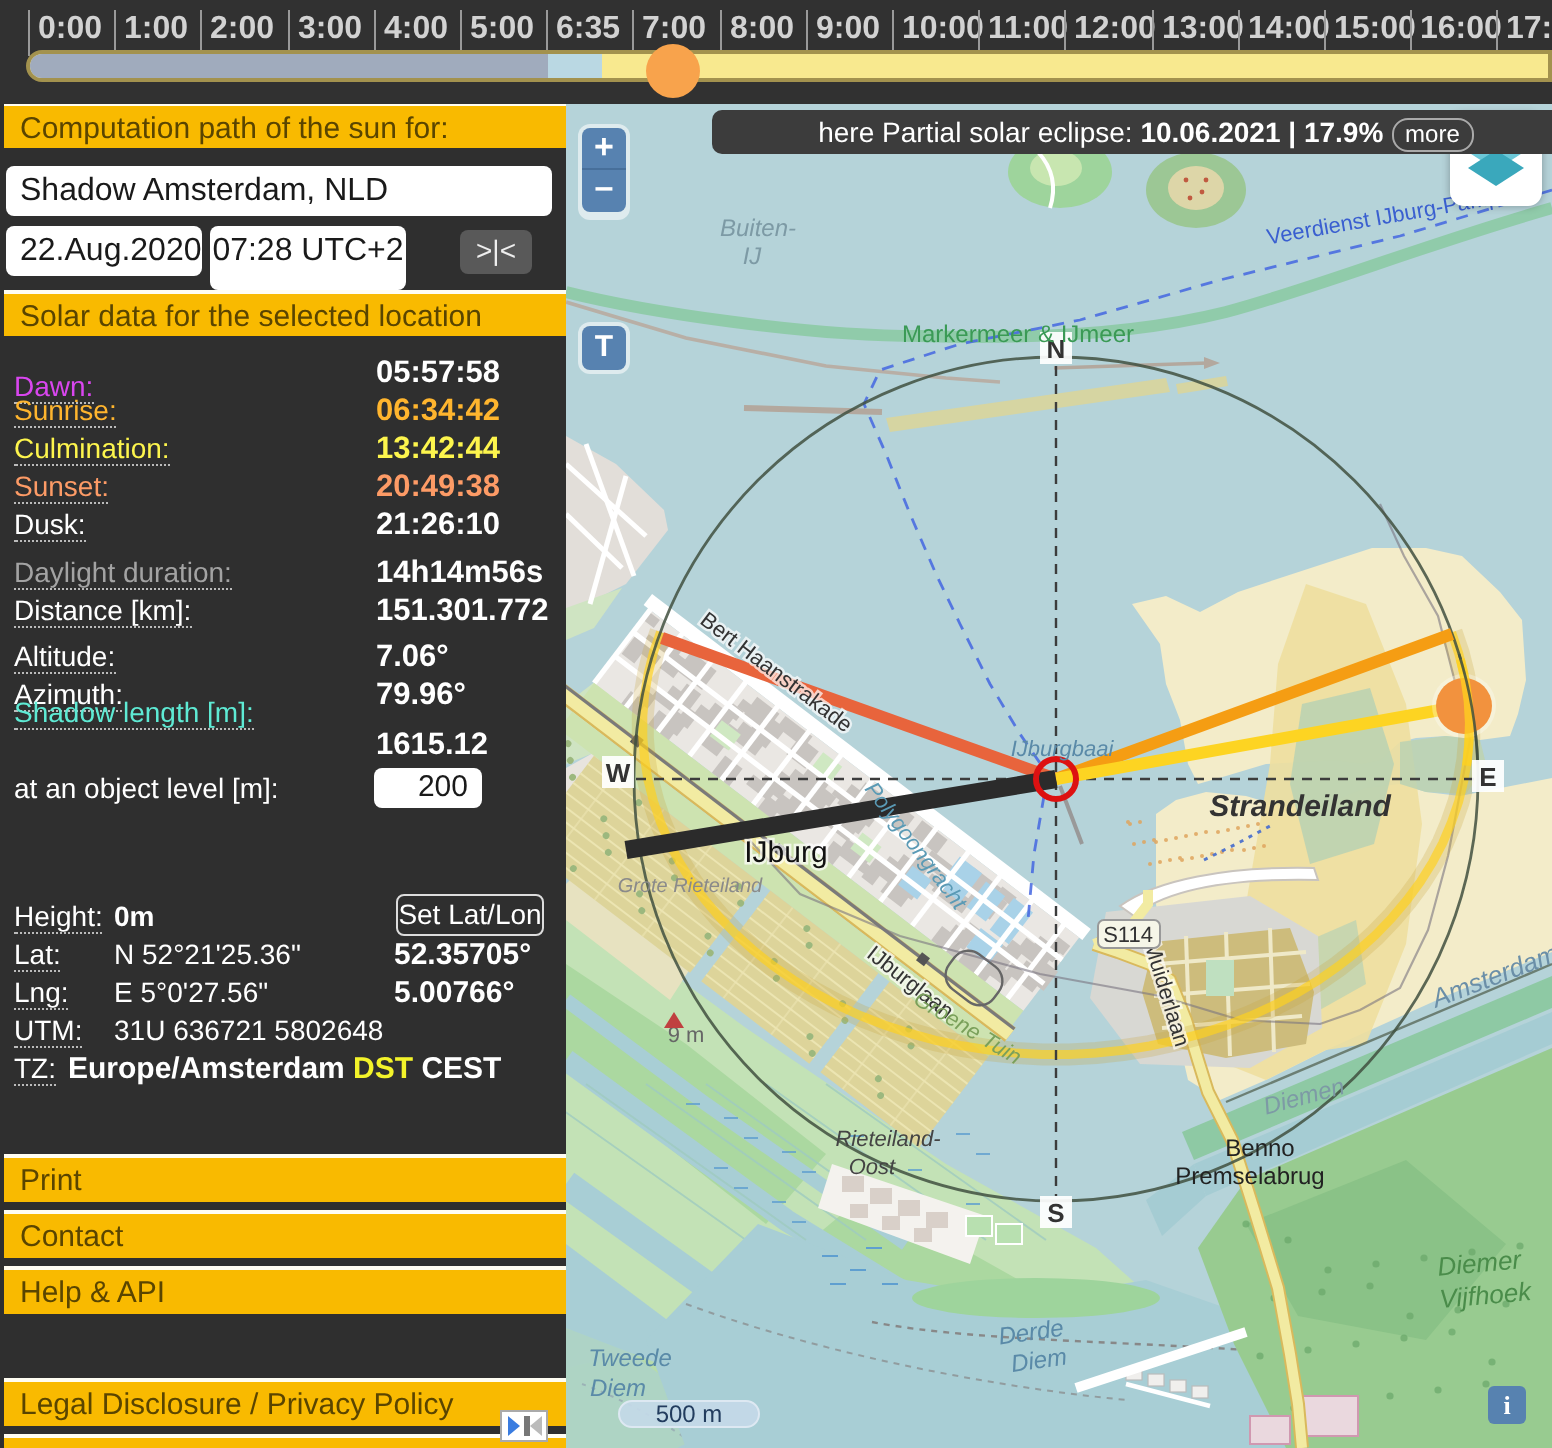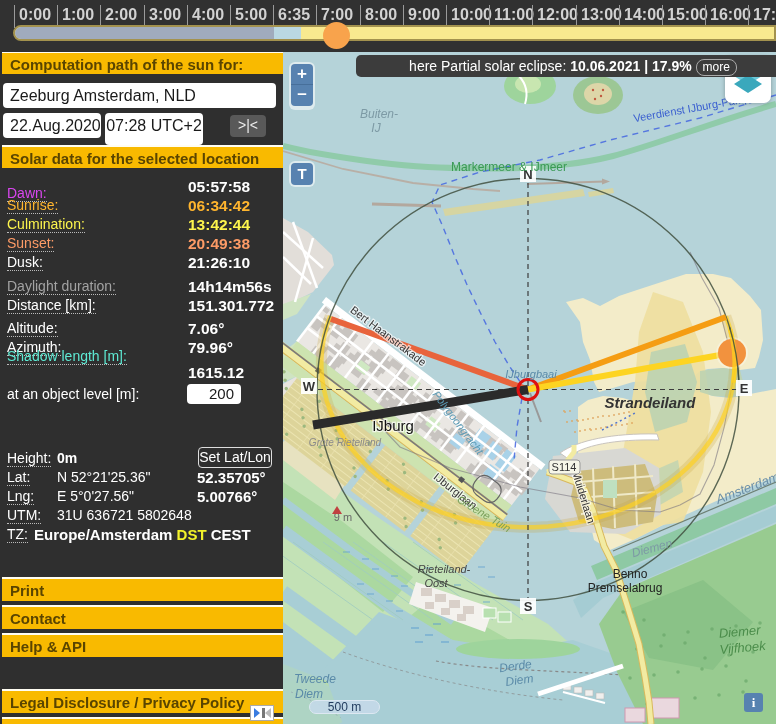--- a/index.html
+++ b/index.html
@@ -6,21 +6,21 @@
 #page{position:relative;width:776px;height:724px;overflow:hidden;background:#2f2f2f;font-family:"Liberation Sans",sans-serif;}
 .abs{position:absolute;}
 #tl{position:absolute;left:0;top:0;width:776px;height:52px;background:#313131;}
 .tick{position:absolute;top:5px;width:1px;height:23px;background:#9a9a9a;}
 .hlab{position:absolute;top:6px;font-size:16px;font-weight:bold;color:#d2d2d2;}
 #bar{position:absolute;left:13px;top:25px;width:763px;height:16px;border:2px solid #a3924e;border-radius:8px 0 0 8px;overflow:hidden;background:#f8e98f;}
 #barg{position:absolute;left:0;top:0;width:259px;height:12px;background:#a0abbd;}
 #barb{position:absolute;left:259px;top:0;width:27px;height:12px;background:#bad8e3;}
 #knob{position:absolute;left:323px;top:22px;width:27px;height:27px;border-radius:50%;background:#f8a34c;}
 #panel{position:absolute;left:0;top:52px;width:283px;height:672px;background:#2f2f2f;overflow:hidden;}
-.ybar{position:absolute;left:2px;width:330px;background:#f9ba00;color:#5a4500;font-size:15px;font-weight:bold;padding-left:8px;border-top:2px solid #fffdf2;}
+.ybar{position:absolute;left:2px;width:330px;background:#f9ba00;color:#5a4500;font-size:15px;font-weight:normal;padding-left:8px;border-top:2px solid #fffdf2;}
 .chev{position:absolute;right:8px;}
 .winput{position:absolute;background:#fff;border-radius:4px;color:#1a1a1a;font-size:16px;white-space:nowrap;font-family:"Liberation Sans",sans-serif;}
 .lab{position:absolute;left:7px;color:#fff;font-size:14px;white-space:nowrap;}
 .lab u{text-decoration:none;border-bottom:1px dotted #bbb;}
 .val{position:absolute;left:188px;color:#fff;font-size:15.5px;font-weight:bold;}
 </style></head>
 <body>
 <div id="page">
 <div class="abs" style="left:283px;top:52px;width:493px;height:672px">
 <svg width="493" height="672" viewBox="0 0 493 672">
@@ -543,21 +543,21 @@
 <div class="tick" style="left:748px"></div>
 <div class="hlab" style="left:753px">17:00</div>
 </div>
 <div id="bar">
       <div id="barg"></div>
       <div id="barb"></div>
     </div>
 <div id="knob"></div>
 <div id="panel">
 <div class="ybar" style="top:-1px;height:23px;line-height:23px">Computation path of the sun for:</div>
-<div class="winput" style="left:3px;top:31px;width:273px;height:25px;padding-left:7px;line-height:25px">Zeeburg Amsterdam, NLD</div>
+<div class="winput" style="left:3px;top:31px;width:273px;height:25px;padding-left:7px;line-height:25px">Shadow Amsterdam, NLD</div>
 <div class="winput" style="left:3px;top:61px;width:98px;height:25px;padding-left:7px;line-height:25px">22.Aug.2020</div>
 <div class="winput" style="left:105px;top:61px;width:98px;height:32px;line-height:25px;text-align:center">07:28 UTC+2</div>
 <div class="abs" style="left:230px;top:63px;width:36px;height:22px;background:#595959;border-radius:4px;color:#eee;font-size:14px;text-align:center;line-height:21px">&gt;|&lt;</div>
 <div class="ybar" style="top:93px;height:23px;line-height:23px">Solar data for the selected location</div>
 <div class="lab" style="top:133px;color:#d946ef"><u>Dawn:</u></div>
 <div class="val" style="top:126px;color:#fff">05:57:58</div>
 <div class="lab" style="top:145px;color:#ffb52e"><u>Sunrise:</u></div>
 <div class="val" style="top:145px;color:#ffb52e">06:34:42</div>
 <div class="lab" style="top:164px;color:#fdf54d"><u>Culmination:</u></div>
 <div class="val" style="top:164px;color:#fdf54d">13:42:44</div>

